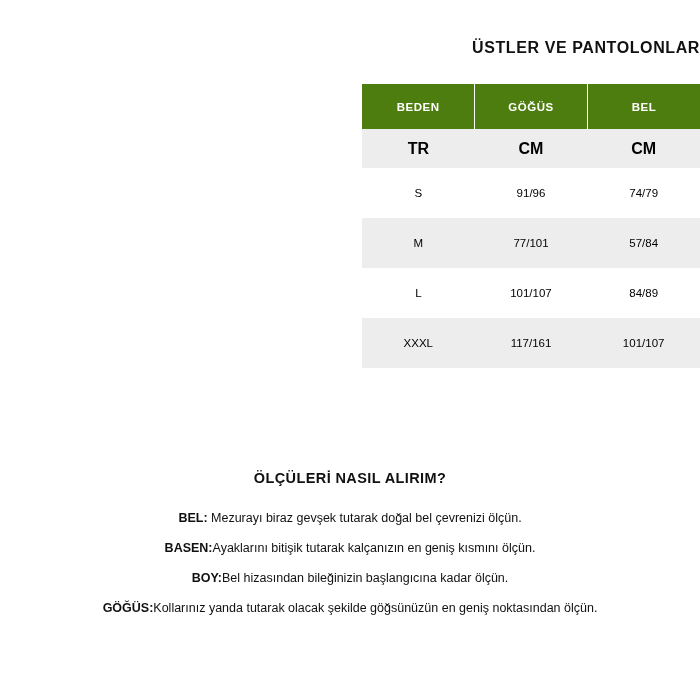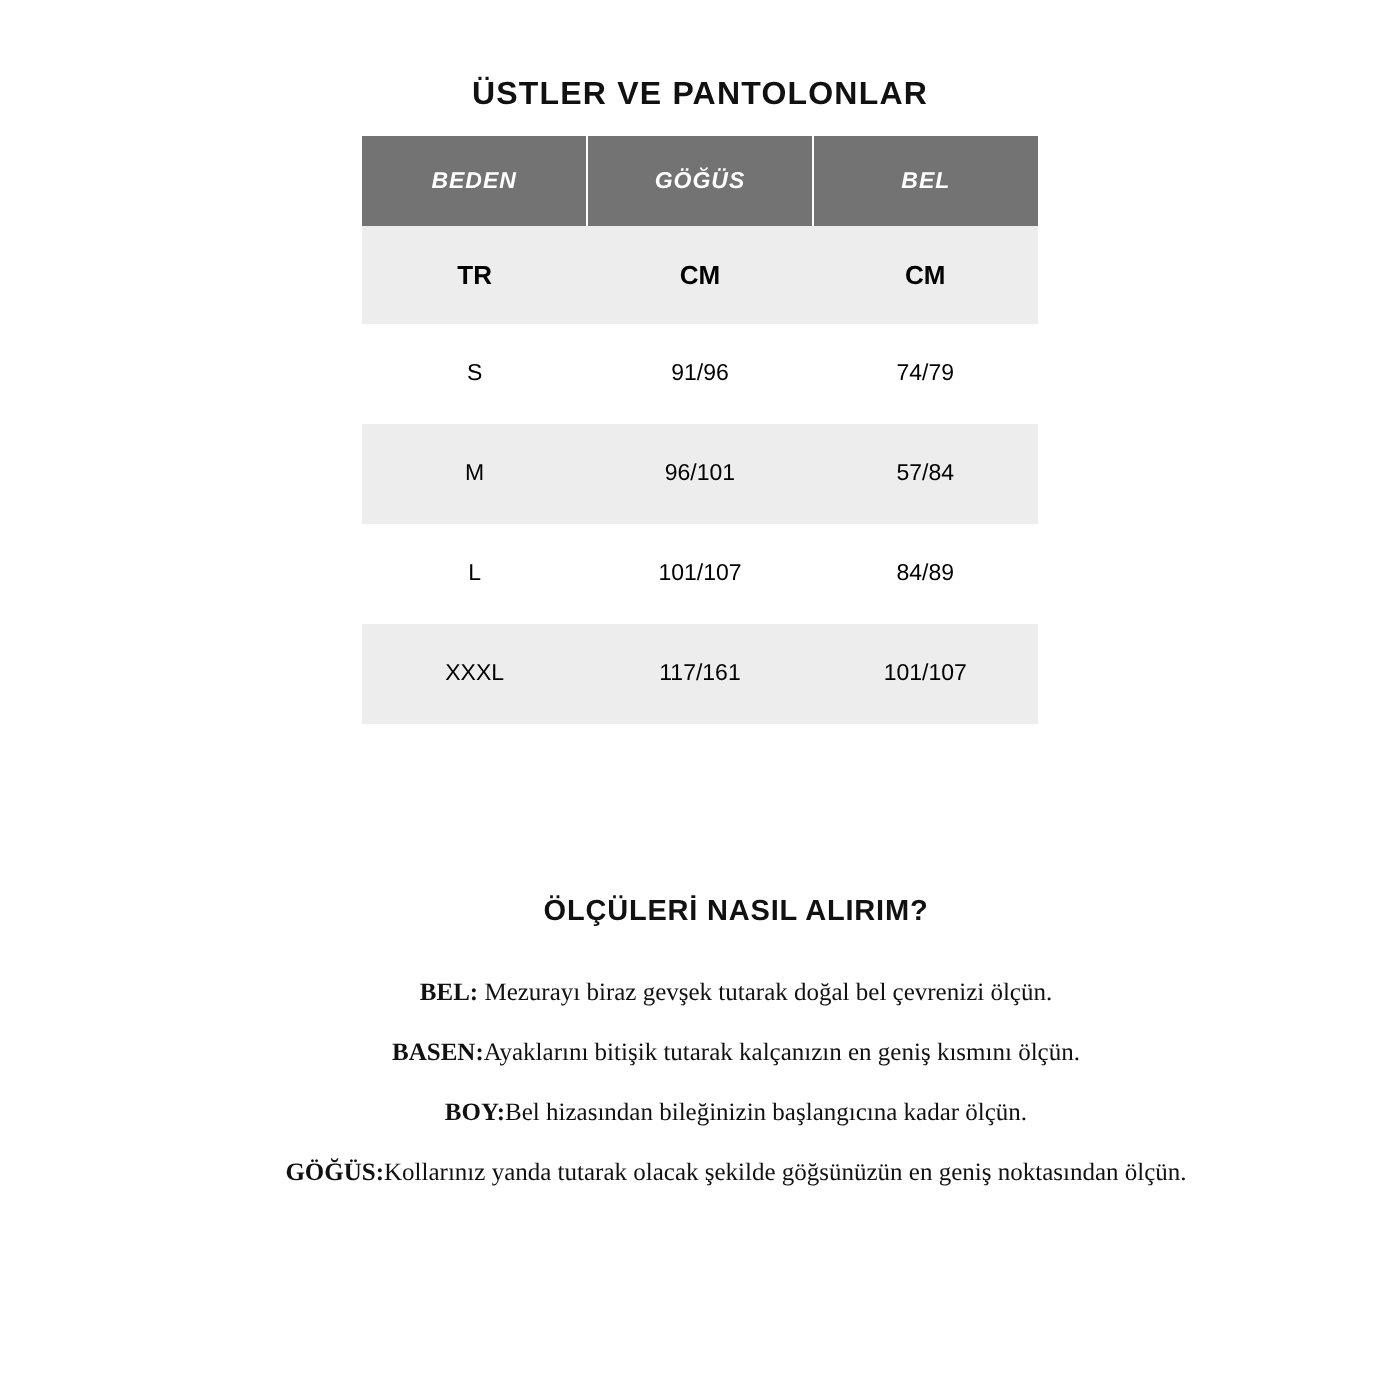--- a/index.html
+++ b/index.html
@@ -14,21 +14,22 @@
     color: #000000;
     overflow: hidden;
   }
   .page {
     width: 700px;
     height: 700px;
     position: relative;
     box-sizing: border-box;
     display: flex;
     flex-direction: column;
-    align-items: center;
+    align-items: flex-end;
+    gap: 16px;
   }
   .table-title {
     font-size: 16px;
     font-weight: bold;
     letter-spacing: 0.6px;
     text-align: center;
     margin-top: 39px;
     margin-bottom: 11px;
     color: #111111;
   }
@@ -39,37 +40,36 @@
   }
   table.size-table th,
   table.size-table td {
     text-align: center;
     font-size: 11.5px;
     height: 50px;
     padding: 0;
     border: none;
   }
   table.size-table thead th {
-    background: #737373;
+    background: #4d7c0f;
     color: #ffffff;
     font-weight: bold;
     letter-spacing: 0.5px;
     height: 45px;
     font-size: 11.5px;
-    font-style: italic;
   }
   table.size-table thead th.col-div {
     border-left: 1px solid #ffffff;
     margin-top: 25px;
   }
   tr.unit-row td {
     background: #ededed;
     font-weight: bold;
-    font-size: 13px;
-    height: 49px;
+    font-size: 16px;
+    height: 39px;
   }
   tr.row-odd td {
     background: #ffffff;
     font-weight: normal;
   }
   tr.row-even td {
     background: #ededed;
     font-weight: normal;
   }
   .howto {
@@ -82,21 +82,20 @@
     font-size: 14.5px;
     font-weight: bold;
     letter-spacing: 0.4px;
     margin-bottom: 17px;
     color: #111111;
   }
   .howto-line {
     font-size: 12.5px;
     line-height: 30px;
     color: #111111;
-    font-family: Liberation Serif, serif;
   }
   .howto-line b {
     font-weight: bold;
   }
 </style>
 </head>
 <body>
 
 <div class="page">
 
@@ -116,21 +115,21 @@
         <td>CM</td>
         <td>CM</td>
       </tr>
       <tr class="row-odd">
         <td>S</td>
         <td>91/96</td>
         <td>74/79</td>
       </tr>
       <tr class="row-even">
         <td>M</td>
-        <td>96/101</td>
+        <td>77/101</td>
         <td>57/84</td>
       </tr>
       <tr class="row-odd">
         <td>L</td>
         <td>101/107</td>
         <td>84/89</td>
       </tr>
       <tr class="row-even">
         <td>XXXL</td>
         <td>117/161</td>

